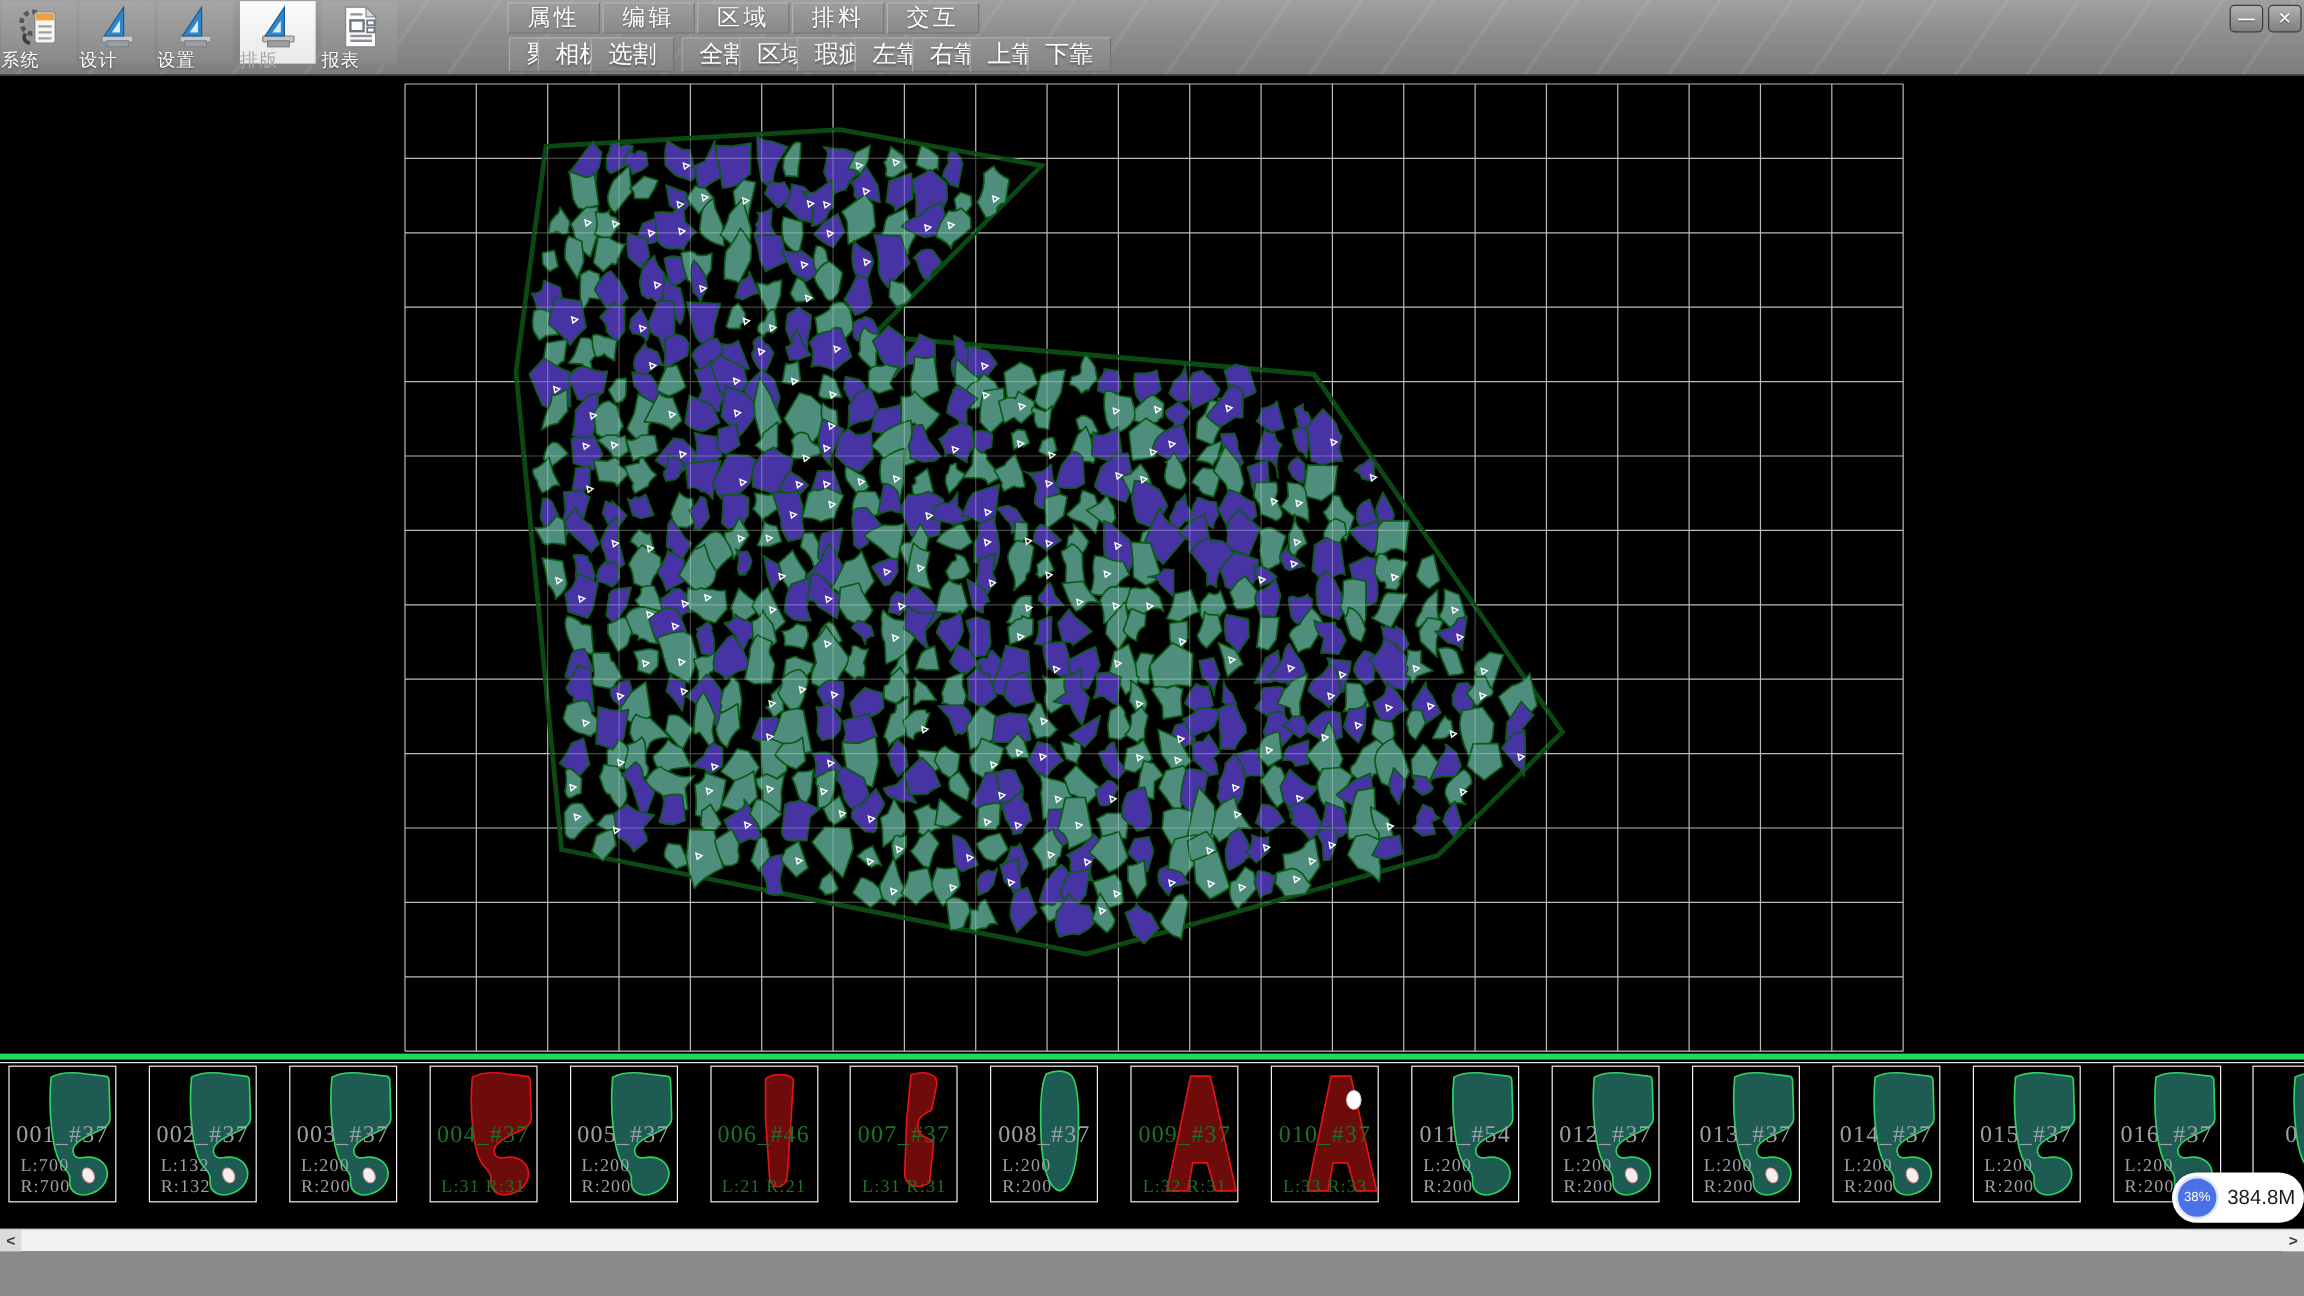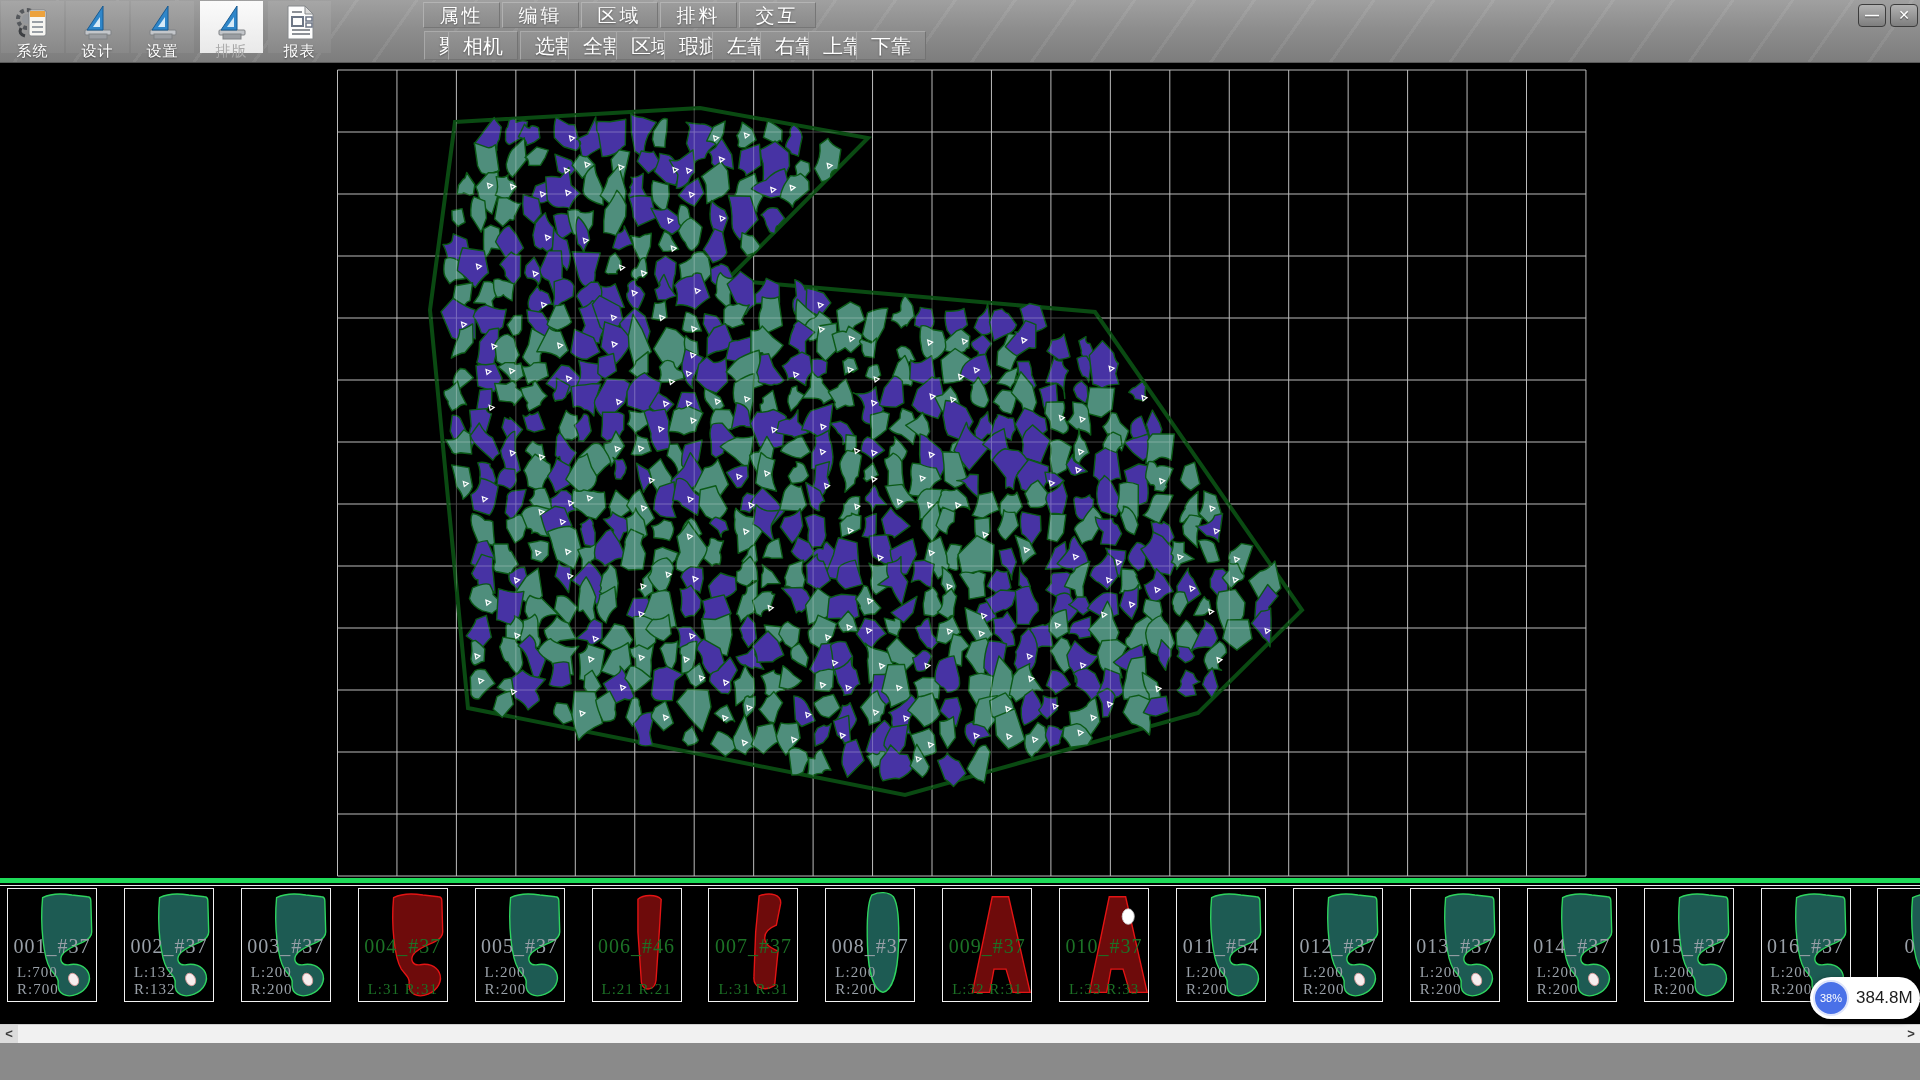--- a/index.html
+++ b/index.html
@@ -5,21 +5,21 @@
   html,body{margin:0;padding:0;background:#6f6f6f;}
   #app{position:relative;width:1920px;height:1080px;overflow:hidden;
        font-family:"Liberation Sans","DejaVu Sans",sans-serif;
        background:#000;user-select:none;}
   
   #topbar{position:absolute;left:0;top:0;width:1920px;height:62px;z-index:5;
     background:linear-gradient(180deg,#a0a0a0 0%,#8e8e8e 45%,#7d7d7d 100%);
     border-bottom:1px solid #5a5a5a;}
   #topbar .streaks{position:absolute;inset:0;pointer-events:none;
     background:repeating-linear-gradient(125deg,transparent 0 46px,rgba(255,255,255,.07) 46px 49px);}
-  .navtab{position:absolute;top:1px;height:52px;width:63px;text-align:center;cursor:pointer;
+  .navtab{position:absolute;top:1px;height:52px;width:63px;cursor:pointer;
     background:linear-gradient(180deg,#a6a6a6,#888);}
   .navtab.active{background:linear-gradient(180deg,#fbfbfb,#e9e9e9);}
   .navtab .nicon{display:block;margin:3px auto 0;width:36px;height:38px;}
   .navtab .nlabel{display:block;font-size:15px;color:#fff;text-shadow:0 1px 2px rgba(0,0,0,.45);
     letter-spacing:1px;line-height:17px;}
   .navtab.active .nlabel{color:#a8a8a8;text-shadow:none;}
   .menubtn{position:absolute;top:2px;height:26px;width:77px;line-height:26px;text-align:center;
     color:#fff;font-size:19px;letter-spacing:3px;cursor:pointer;
     background:linear-gradient(180deg,#9c9c9c,#8a8a8a);
     border:1px solid #767676;border-top-color:#b4b4b4;border-left-color:#b0b0b0;
@@ -967,21 +967,21 @@
     <div id="menurow">
         <div class="menubtn" style="left: 423px;">属性</div>
         <div class="menubtn" style="left: 502px;">编辑</div>
         <div class="menubtn" style="left: 581px;">区域</div>
         <div class="menubtn" style="left: 660px;">排料</div>
         <div class="menubtn" style="left: 739px;">交互</div>
       </div>
     <div id="toolrow">
         <div class="toolbtn" style="left: 424px;">聚排</div>
         <div class="toolbtn" style="left: 448px;">相机</div>
-        <div class="toolbtn" style="left: 520px;">选割</div>
+        <div class="toolbtn" style="left: 492px;">选割</div>
         <div class="toolbtn" style="left: 568px;">全割</div>
         <div class="toolbtn" style="left: 616px;">区域</div>
         <div class="toolbtn" style="left: 664px;">瑕疵</div>
         <div class="toolbtn" style="left: 712px;">左靠</div>
         <div class="toolbtn" style="left: 760px;">右靠</div>
         <div class="toolbtn" style="left: 808px;">上靠</div>
         <div class="toolbtn" style="left: 856px;">下靠</div>
       </div>
     <div class="winbtn" style="left:1858px;">—</div>
     <div class="winbtn" style="left:1890px;">✕</div>

